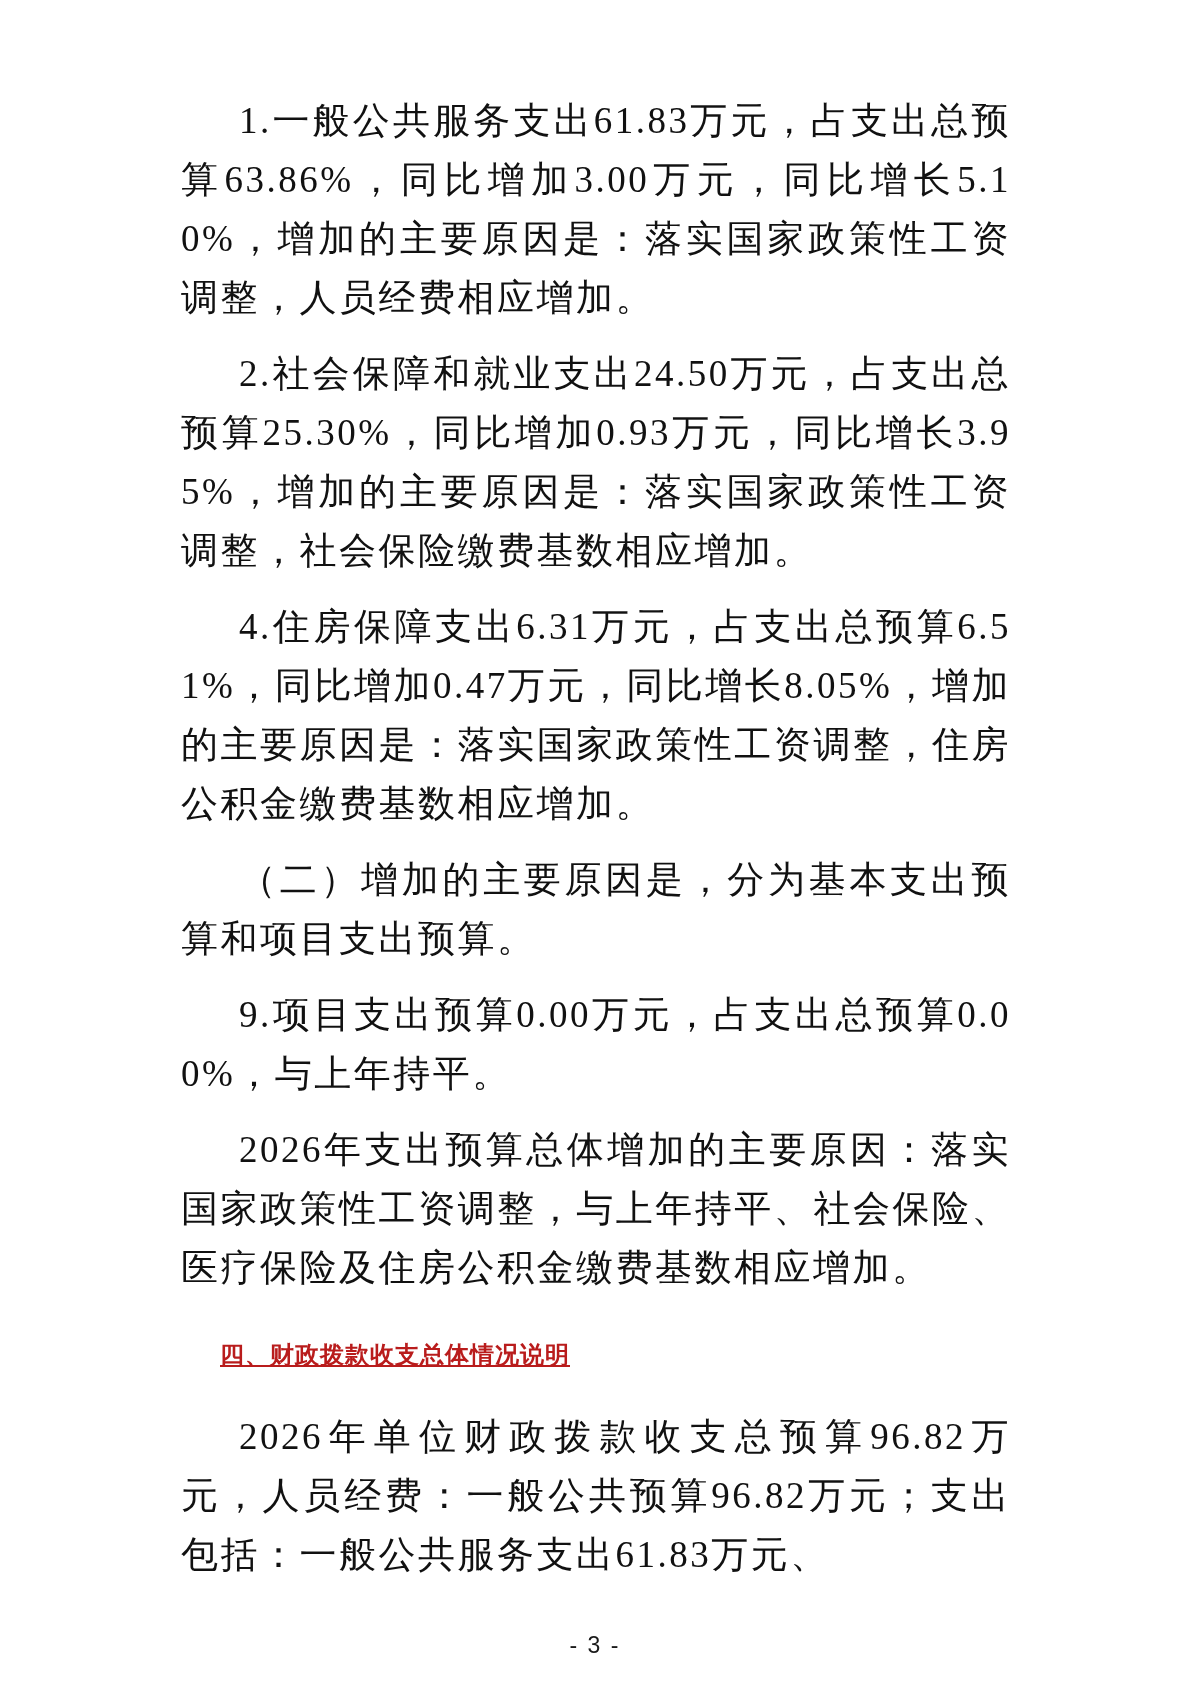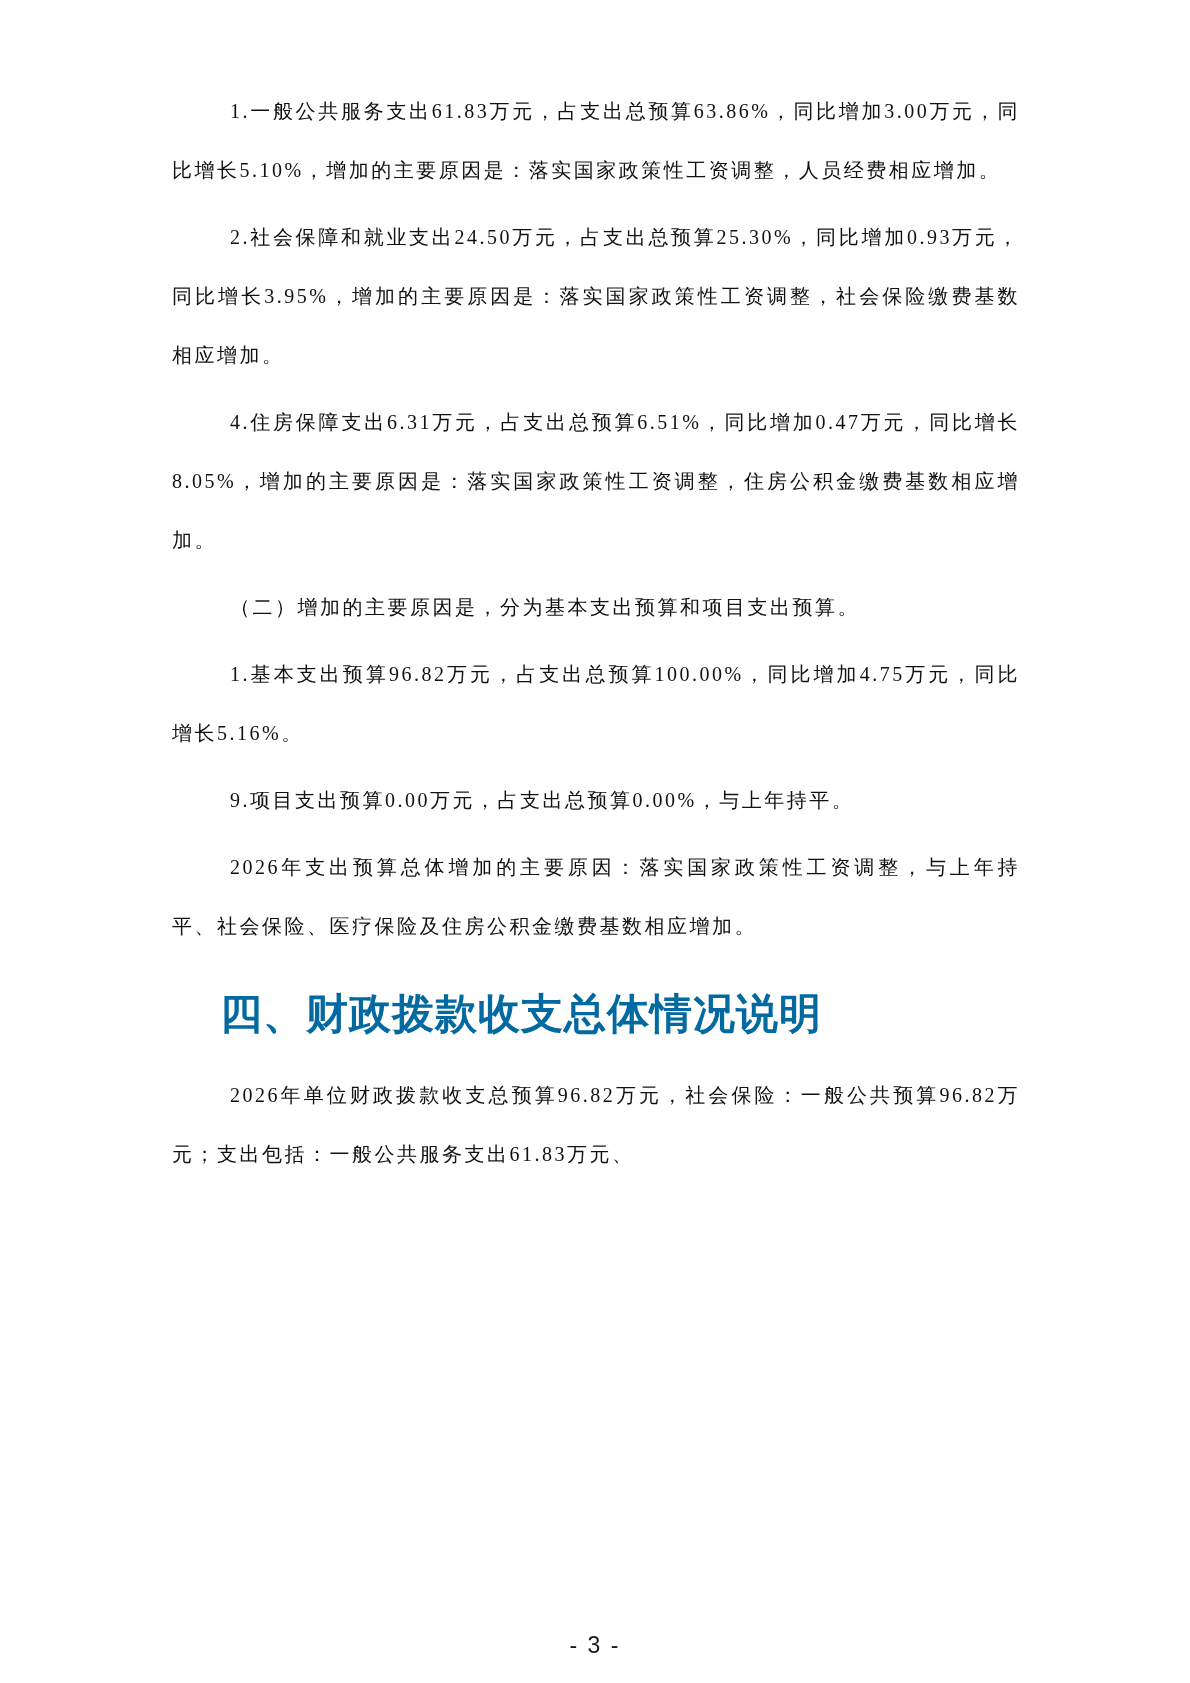--- a/index.html
+++ b/index.html
@@ -12,38 +12,39 @@
     font-family:"Liberation Serif","DejaVu Serif",serif;
     overflow:hidden;
   }
   .content {
     position:absolute;
     left:164px;
     top:74px;
     width:864px;
   }
   p.body {
-    margin:8px;
-    font-size:20px;
+    margin:17px;
+    font-size:37px;
     line-height:59px;
     letter-spacing:2.5px;
     text-align:justify;
     text-align-last:left;
     text-indent:58px;
     word-break:break-all;
   }
   h2.heading {
     margin:36px 0 30px 0;
     font-family:"Liberation Sans","DejaVu Sans",sans-serif;
     font-weight:bold;
-    font-size:42px;
+    font-size:24px;
     line-height:44px;
     letter-spacing:1px;
     text-indent:56px;
-    color:#0369a1;
+    color:#b91c1c;
+    text-decoration:underline;
   }
   .page-number {
     position:absolute;
     left:0;
     right:0;
     top:1632px;
     text-align:center;
     font-family:"Liberation Sans","DejaVu Sans",sans-serif;
     font-size:23px;
     letter-spacing:2px;
@@ -52,20 +53,19 @@
 </style>
 </head>
 <body>
 
 <div class="page">
   <div class="content">
     <p class="body">1.一般公共服务支出61.83万元，占支出总预算63.86%，同比增加3.00万元，同比增长5.10%，增加的主要原因是：落实国家政策性工资调整，人员经费相应增加。</p>
     <p class="body">2.社会保障和就业支出24.50万元，占支出总预算25.30%，同比增加0.93万元，同比增长3.95%，增加的主要原因是：落实国家政策性工资调整，社会保险缴费基数相应增加。</p>
     <p class="body">4.住房保障支出6.31万元，占支出总预算6.51%，同比增加0.47万元，同比增长8.05%，增加的主要原因是：落实国家政策性工资调整，住房公积金缴费基数相应增加。</p>
     <p class="body">（二）增加的主要原因是，分为基本支出预算和项目支出预算。</p>
-    <p class="body">1.基本支出预算96.82万元，占支出总预算100.00%，同比增加4.75万元，同比增长5.16%。</p>
     <p class="body">9.项目支出预算0.00万元，占支出总预算0.00%，与上年持平。</p>
     <p class="body">2026年支出预算总体增加的主要原因：落实国家政策性工资调整，与上年持平、社会保险、医疗保险及住房公积金缴费基数相应增加。</p>
     <h2 class="heading">四、财政拨款收支总体情况说明</h2>
-    <p class="body">2026年单位财政拨款收支总预算96.82万元，社会保险：一般公共预算96.82万元；支出包括：一般公共服务支出61.83万元、</p>
+    <p class="body">2026年单位财政拨款收支总预算96.82万元，人员经费：一般公共预算96.82万元；支出包括：一般公共服务支出61.83万元、</p>
   </div>
   <div class="page-number">- 3 -</div>
 </div>
 
 </body></html>

